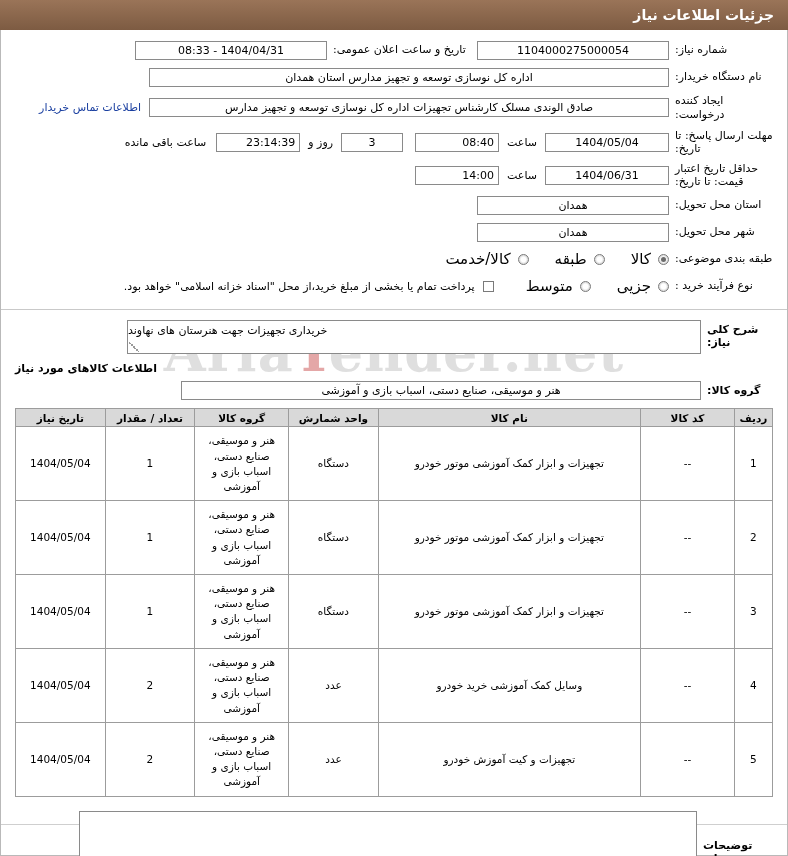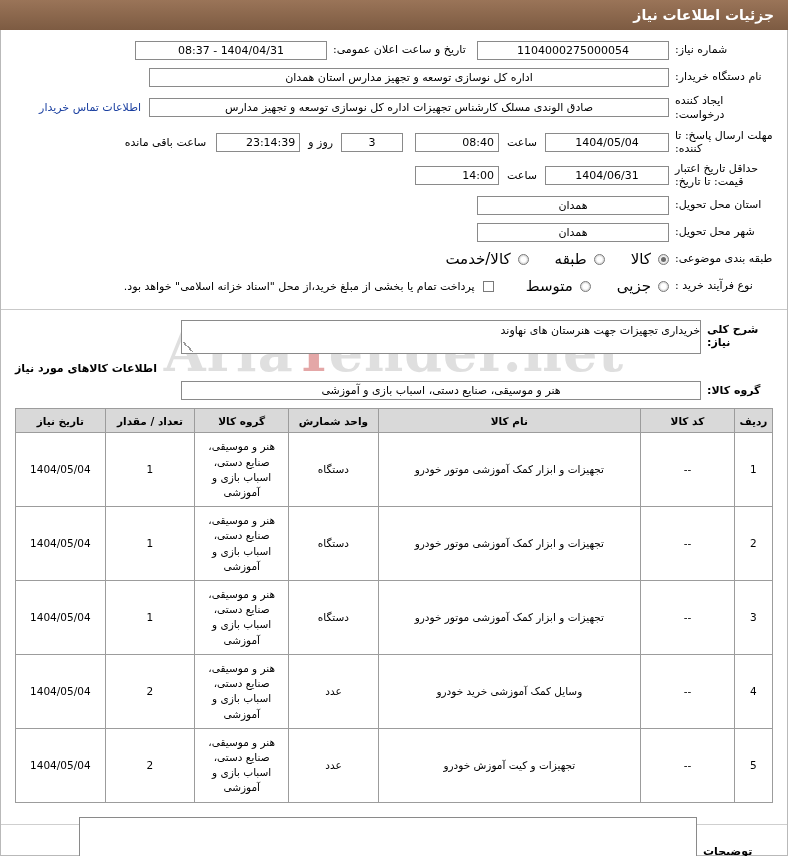--- a/index.html
+++ b/index.html
@@ -141,24 +141,24 @@
   }
   .watermark .red { color: rgba(196,60,60,0.45); }
 
   
   .desc-section { padding: 10px 14px 0 14px; position: relative; z-index: 6; }
   .desc-row { display: flex; align-items: flex-start; }
   .desc-lbl { width: 72px; text-align: left; padding-left: 6px; font-size: 11px; font-weight: bold; padding-top: 3px; }
   .textarea {
     border: 1px solid #8a8a8a;
     background: #fff;
-    width: 520px;
+    width: 574px;
     height: 34px;
     font-size: 11px;
-    text-align: right;
+    text-align: left;
     padding-top: 3px;
     position: relative;
   }
   .textarea .grip {
     position: absolute;
     left: 1px; bottom: 1px;
     width: 10px; height: 10px;
     background:
       linear-gradient(45deg, transparent 45%, #9a9a9a 45%, #9a9a9a 55%, transparent 55%);
   }
@@ -178,21 +178,21 @@
   table.goods {
     width: 100%;
     border-collapse: collapse;
     background: #fff;
     font-size: 10.5px;
   }
   table.goods th {
     background: #d9d9d9;
     border: 1px solid #9c9c9c;
     font-weight: bold;
-    height: 24px;
+    height: 18px;
     padding: 2px 3px;
     text-align: center;
     font-size: 10.5px;
   }
   table.goods td {
     border: 1px solid #9c9c9c;
     text-align: center;
     padding: 6px 3px;
     height: 52px;
     font-size: 10.5px;
@@ -262,36 +262,36 @@
   <div class="watermark">
     <span>Aria</span><span class="red">T</span><span>ender.net</span>
   </div>
 
   <div class="info-section">
 
     <div class="row">
       <div class="lbl">شماره نیاز:</div>
       <div class="fld lrg">1104000275000054</div>
       <div class="lbl" style="width:150px;">تاریخ و ساعت اعلان عمومی:</div>
-      <div class="fld lrg">1404/04/31 - 08:37</div>
+      <div class="fld lrg">1404/04/31 - 08:33</div>
     </div>
 
     <div class="row">
       <div class="lbl">نام دستگاه خریدار:</div>
       <div class="fld wide">اداره کل نوسازی توسعه و تجهیز مدارس استان همدان</div>
     </div>
 
     <div class="row">
       <div class="lbl">ایجاد کننده درخواست:</div>
       <div class="fld wide">صادق الوندی مسلک کارشناس تجهیزات اداره کل نوسازی توسعه و تجهیز مدارس</div>
       <a class="link" href="#">اطلاعات تماس خریدار</a>
     </div>
 
     <div class="row">
-      <div class="lbl">مهلت ارسال پاسخ: تا کننده:</div>
+      <div class="lbl">مهلت ارسال پاسخ: تا تاریخ:</div>
       <div class="fld med">1404/05/04</div>
       <span class="inline-lbl">ساعت</span>
       <div class="fld sm">08:40</div>
       <div class="fld xs" style="margin-right:12px;">3</div>
       <span class="inline-lbl">روز و</span>
       <div class="fld sm">23:14:39</div>
       <span class="countdown">ساعت باقی مانده</span>
     </div>
 
     <div class="row">

